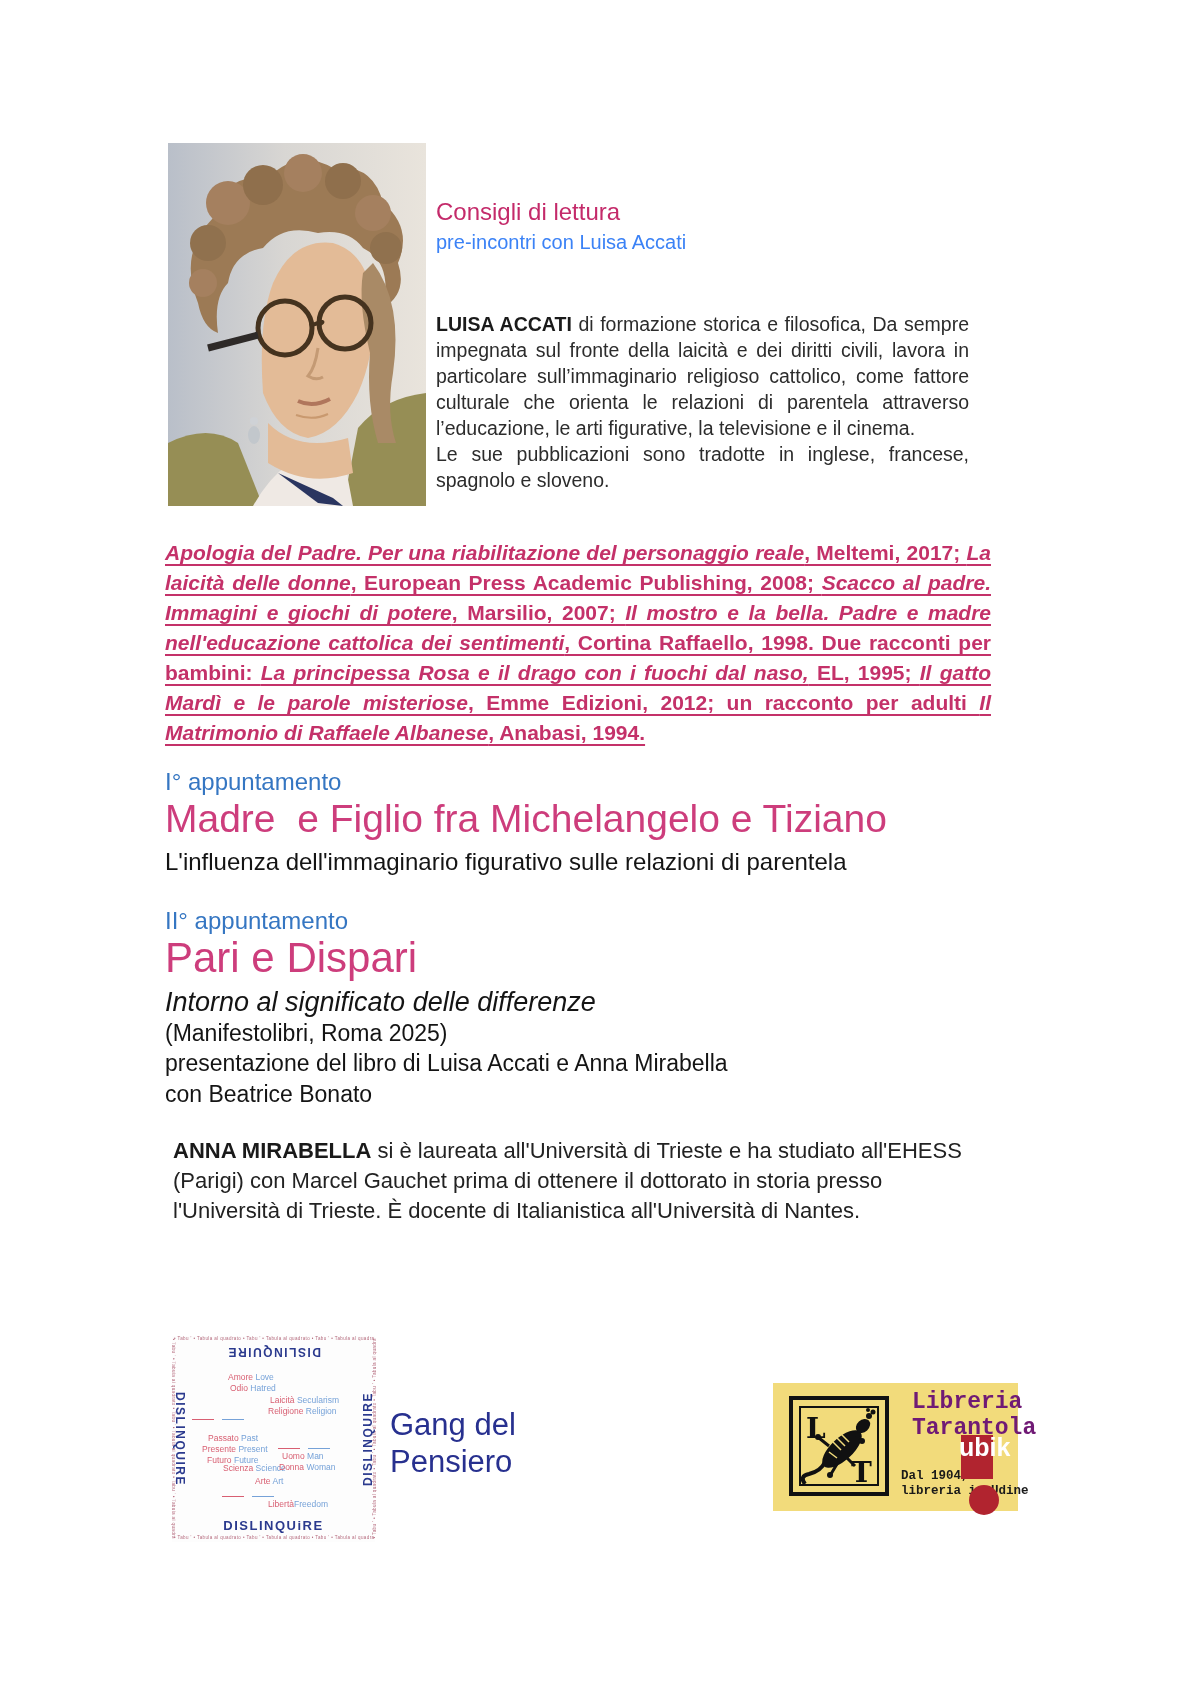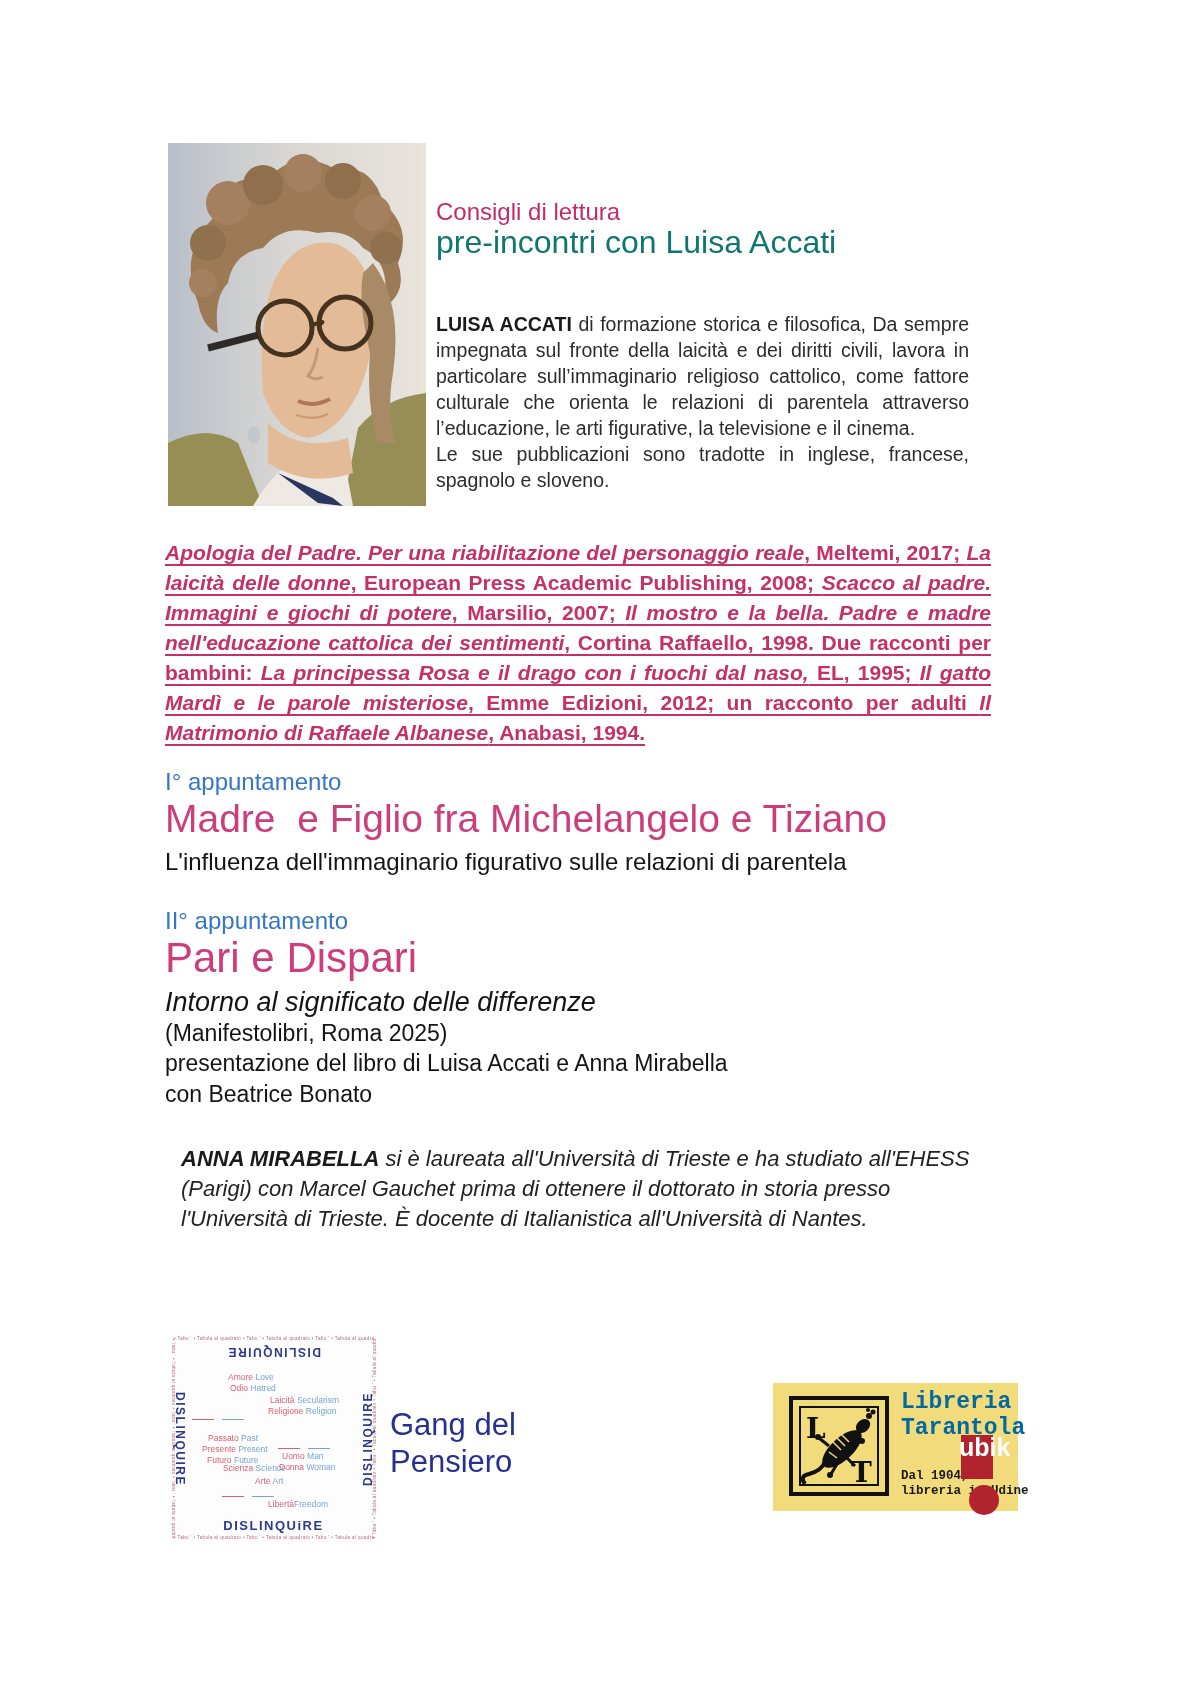--- a/index.html
+++ b/index.html
@@ -6,21 +6,21 @@
   .page{position:relative;width:1190px;height:1683px;background:#fff;
         font-family:"Liberation Sans", sans-serif;color:#1d1d1d;overflow:hidden;}
   .abs{position:absolute;}
 
   
   .portrait{left:168px;top:143px;width:258px;height:363px;overflow:hidden;}
 
   
   .header{left:436px;top:196px;width:540px;}
   .h-title{font-weight:normal;color:#c42a6a;font-size:24px;line-height:31px;}
-  .h-sub{color:#0f766e;font-size:32px;line-height:31px;}
+  .h-sub{color:#3b82f6;font-size:20px;line-height:31px;}
   .h-date{color:#121212;font-size:24px;line-height:31px;}
 
   
   .bio{left:436px;top:311px;width:533px;font-size:19.5px;line-height:26px;
        text-align:justify;color:#2c2c2c;}
   .bio p{margin:0;}
   .lead{font-weight:bold;color:#1a1a1a;}
 
   
   .biblio{left:165px;top:517px;width:826px;font-size:21px;line-height:30px;
@@ -36,21 +36,21 @@
 
   .app2-label{left:165px;top:907px;}
   .app2-title{left:165px;top:933px;color:#cd3d7c;font-size:42px;line-height:50px;text-align:right;}
   .app2-sub{left:165px;top:986px;color:#141414;font-size:27px;line-height:32px;font-style:italic;}
   .app2-pub{left:165px;top:1018px;color:#141414;font-size:23px;line-height:30px;}
   .app2-l1{left:165px;top:1048px;color:#141414;font-size:23px;line-height:30px;}
   .app2-l2{left:165px;top:1079px;color:#141414;font-size:23px;line-height:30px;}
 
   
   .mirabella{left:165px;top:1128px;width:833px;font-size:22px;line-height:30px;color:#222;}
-  .mirabella p{margin:16px;font-style:italic;}
+  .mirabella p{margin:8px;}
 
   
   .dq{left:172px;top:1336px;width:203px;height:206px;background:#fdfdfd;}
   .dq-label{position:absolute;font-weight:bold;color:#2b3a8e;font-size:12px;letter-spacing:1.5px;white-space:nowrap;}
   .dq-top{left:50%;top:16px;transform:translate(-50%,-50%) rotate(180deg);}
   .dq-bottom{left:50%;top:189px;transform:translate(-50%,-50%);font-size:13px;}
   .dq-leftl{left:8px;top:103px;transform:translate(-50%,-50%) rotate(90deg);}
   .dq-rightl{left:196px;top:103px;transform:translate(-50%,-50%) rotate(-90deg);}
   .dq-micro{position:absolute;font-size:4.5px;letter-spacing:.4px;color:#b56a7d;
             white-space:nowrap;overflow:hidden;width:200px;}
@@ -64,22 +64,22 @@
   .dash-it,.dash-en{display:inline-block;width:22px;height:1px;vertical-align:middle;}
   .dash-it{background:#d85f72;margin-right:8px;}
   .dash-en{background:#76a2d8;}
 
   
   .gang{left:390px;top:1406px;color:#27308f;font-size:31px;line-height:37px;}
 
   
   .tarantola{left:773px;top:1383px;width:245px;height:128px;background:#f2db7b;}
   .tar-emblem{position:absolute;left:16px;top:13px;width:100px;height:100px;}
-  .tar-name{position:absolute;left:128px;top:6px;font-family:"Liberation Mono", monospace;
-            font-weight:bold;font-size:23px;line-height:26px;color:#0369a1;white-space:nowrap;}
+  .tar-name{position:absolute;left:139px;top:6px;font-family:"Liberation Mono", monospace;
+            font-weight:bold;font-size:23px;line-height:26px;color:#701a75;white-space:nowrap;}
   .tar-tag{position:absolute;left:128px;top:86px;font-family:"Liberation Mono", monospace;
            font-weight:bold;font-size:12.5px;line-height:15px;color:#191919;white-space:nowrap;}
   .ubik{position:absolute;left:186px;top:50px;width:60px;height:78px;}
   .ubik-bar{position:absolute;left:2px;top:2px;width:32px;height:44px;background:#b1242f;}
   .ubik-dot{position:absolute;left:10px;top:52px;width:30px;height:30px;border-radius:50%;background:#b1242f;}
   .ubik-text{position:absolute;left:0;top:2px;color:#ffffff;font-weight:bold;font-size:25px;
              letter-spacing:0;line-height:25px;}
 </style>
 </head>
 <body>

